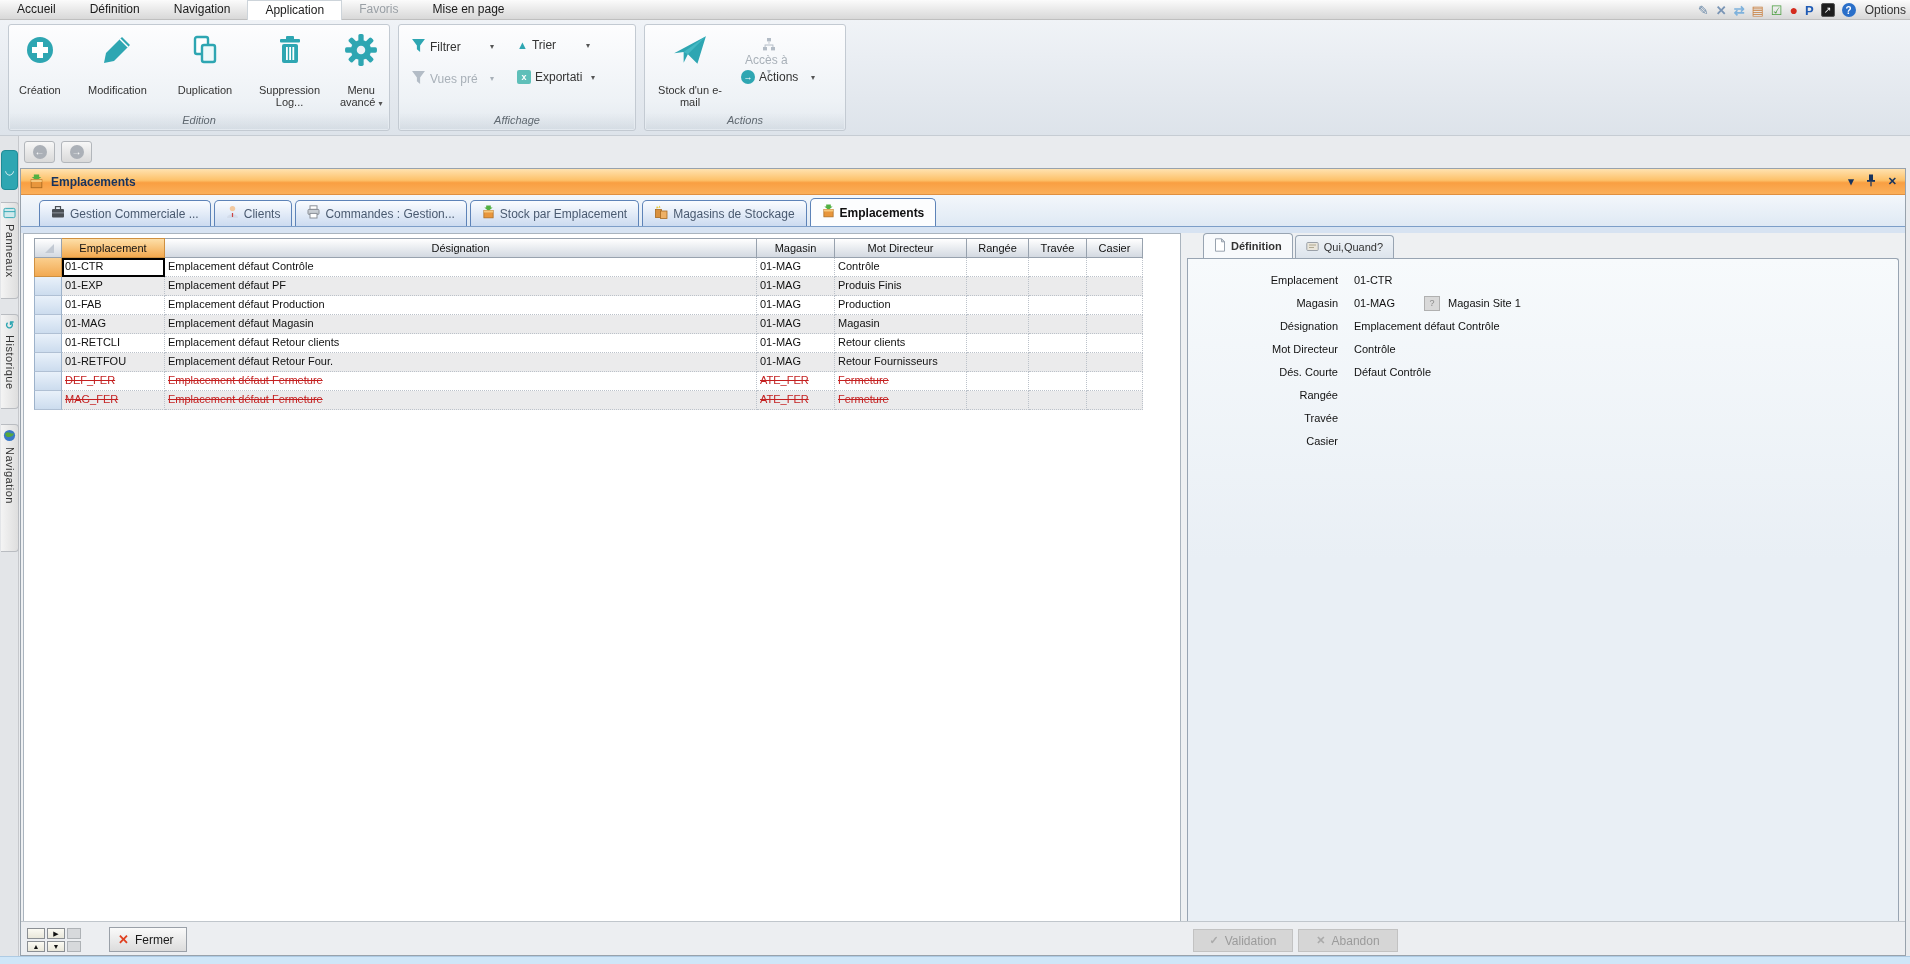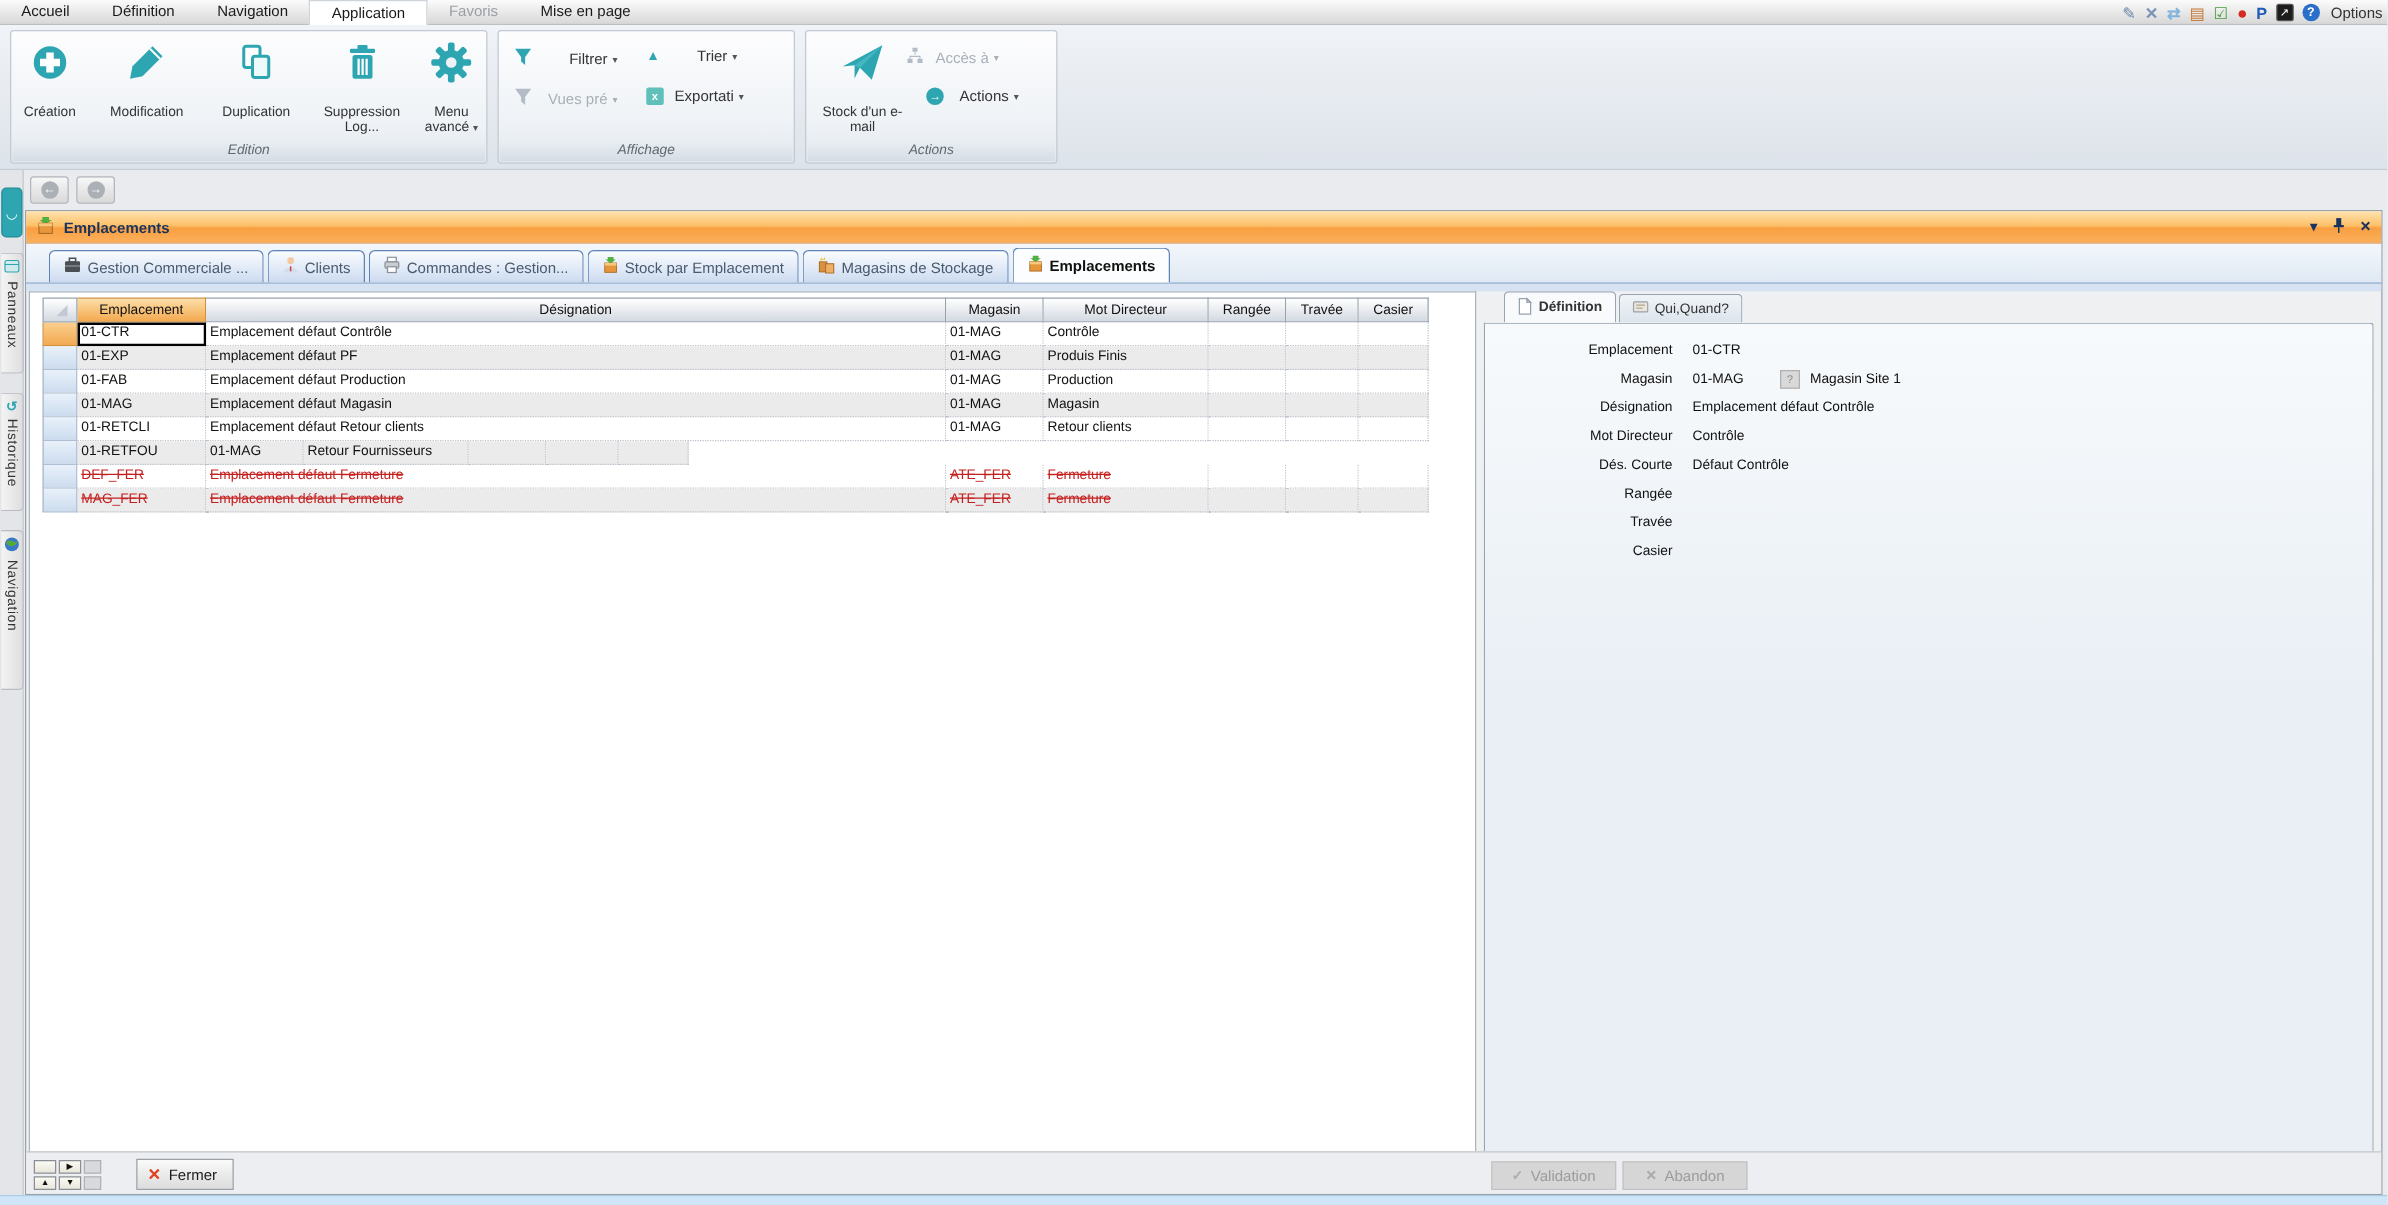--- a/index.html
+++ b/index.html
@@ -37,21 +37,21 @@
   .rgroup-label { position:absolute; bottom:1px; left:1px; right:1px; height:16px; text-align:center;
     font-style:italic; color:#5f6870; font-size:11px; line-height:15px;
     background:linear-gradient(rgba(0,0,0,0),rgba(90,110,130,0.10)); }
   .g-edition { left:8px; width:382px; display:flex; }
   .bigbtn { display:flex; flex-direction:column; align-items:center; padding-top:7px; cursor:pointer; }
   .bigbtn .bicon { height:36px; display:flex; align-items:center; justify-content:center; }
   .bigbtn .blabel { margin-top:16px; text-align:center; line-height:12px; color:#333; font-size:11px; }
   .caret { color:#555; font-size:8px; }
   .g-aff { left:398px; width:238px; }
   .smallrow { position:absolute; left:0; display:flex; align-items:center; }
-  .sr-label { font-size:12px; color:#333; margin:0 4px;text-align:right; }
+  .sr-label { font-size:12px; color:#333; margin:0 4px; }
   .disabled .sr-label, .sr-label.disabled { color:#a8b0b8; }
   .funnel-grey path { fill:#b3bcc6; }
   .g-act { left:644px; width:202px; }
   .tri-up { color:#2ea6b2; font-size:11px; }
   .xls-ic { width:14px; height:14px; background:#5fbfb9; border-radius:2px; color:#fff; font-size:9px;
     font-weight:bold; display:flex; align-items:center; justify-content:center; }
   .act-circle { width:14px; height:14px; background:#2ea6b2; border-radius:50%; color:#fff; font-size:9px;
     display:flex; align-items:center; justify-content:center; }
 
   
@@ -282,21 +282,21 @@
     <div class="rgroup g-act">
       <div class="bigbtn" style="width:86px; position:absolute; left:2px; top:0;">
         <span class="bicon">
           <svg width="36" height="34" viewBox="0 0 34 32">
               <path d="M2 19 L32 3 L24 29 L15 20 L11 28 L11 18 Z" fill="#2ea6b2"></path>
               <path d="M11 18 L32 3 L15 20 Z" fill="#43b8c3"></path>
             </svg>
         </span>
         <span class="blabel" style="width:72px">Stock d'un e-mail</span>
       </div>
-      <div class="smallrow disabled" style="top:13px; left:80px;">
+      <div class="smallrow disabled" style="top:13px; left:96px;flex-direction:column;">
         <span><svg width="14" height="13" viewBox="0 0 14 13">
               <g fill="#b3bcc6">
                 <rect x="5" y="0" width="4" height="3.4"></rect>
                 <rect x="1" y="9" width="4" height="3.4"></rect>
                 <rect x="9" y="9" width="4" height="3.4"></rect>
                 <path d="M6.6 3.4 h0.8 v2.4 h-0.8 z M2.6 6.6 h8.8 v0.9 h-8.8 z M2.6 6.6 h0.9 v2.4 h-0.9 z M10.5 6.6 h0.9 v2.4 h-0.9 z"></path>
               </g>
             </svg></span>
         <span class="sr-label disabled" style="width:48px">Accès à</span>
         <span class="caret" style="color:#a8b0b8">▾</span>
@@ -478,20 +478,21 @@
             <div class="td td-des">Emplacement défaut Retour clients</div>
             <div class="td td-mag">01-MAG</div>
             <div class="td td-mot">Retour clients</div>
             <div class="td td-ran"></div>
             <div class="td td-tra"></div>
             <div class="td td-cas"></div>
           </div>
           <div class="trow even">
             <div class="td td-sel"></div>
             <div class="td td-emp">01-RETFOU</div>
+            <div class="td td-des">Emplacement défaut Retour Four.</div>
             <div class="td td-mag">01-MAG</div>
             <div class="td td-mot">Retour Fournisseurs</div>
             <div class="td td-ran"></div>
             <div class="td td-tra"></div>
             <div class="td td-cas"></div>
           </div>
           <div class="trow deleted">
             <div class="td td-sel"></div>
             <div class="td td-emp">DEF_FER</div>
             <div class="td td-des">Emplacement défaut Fermeture</div>

